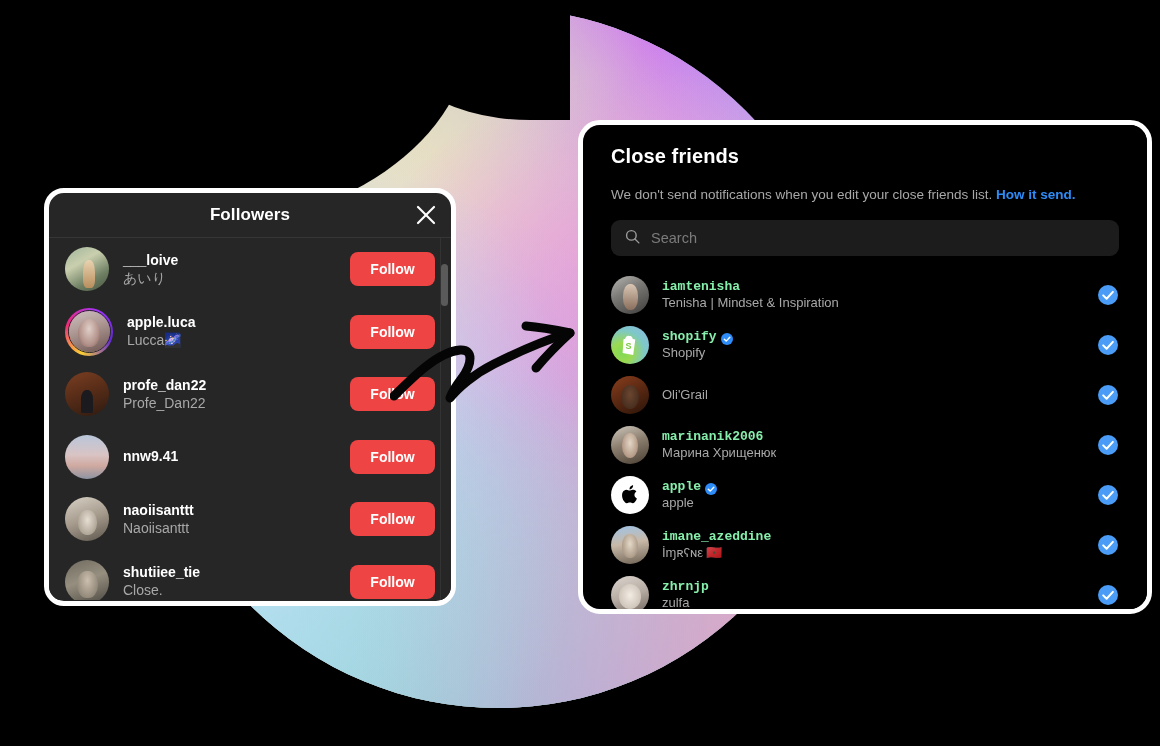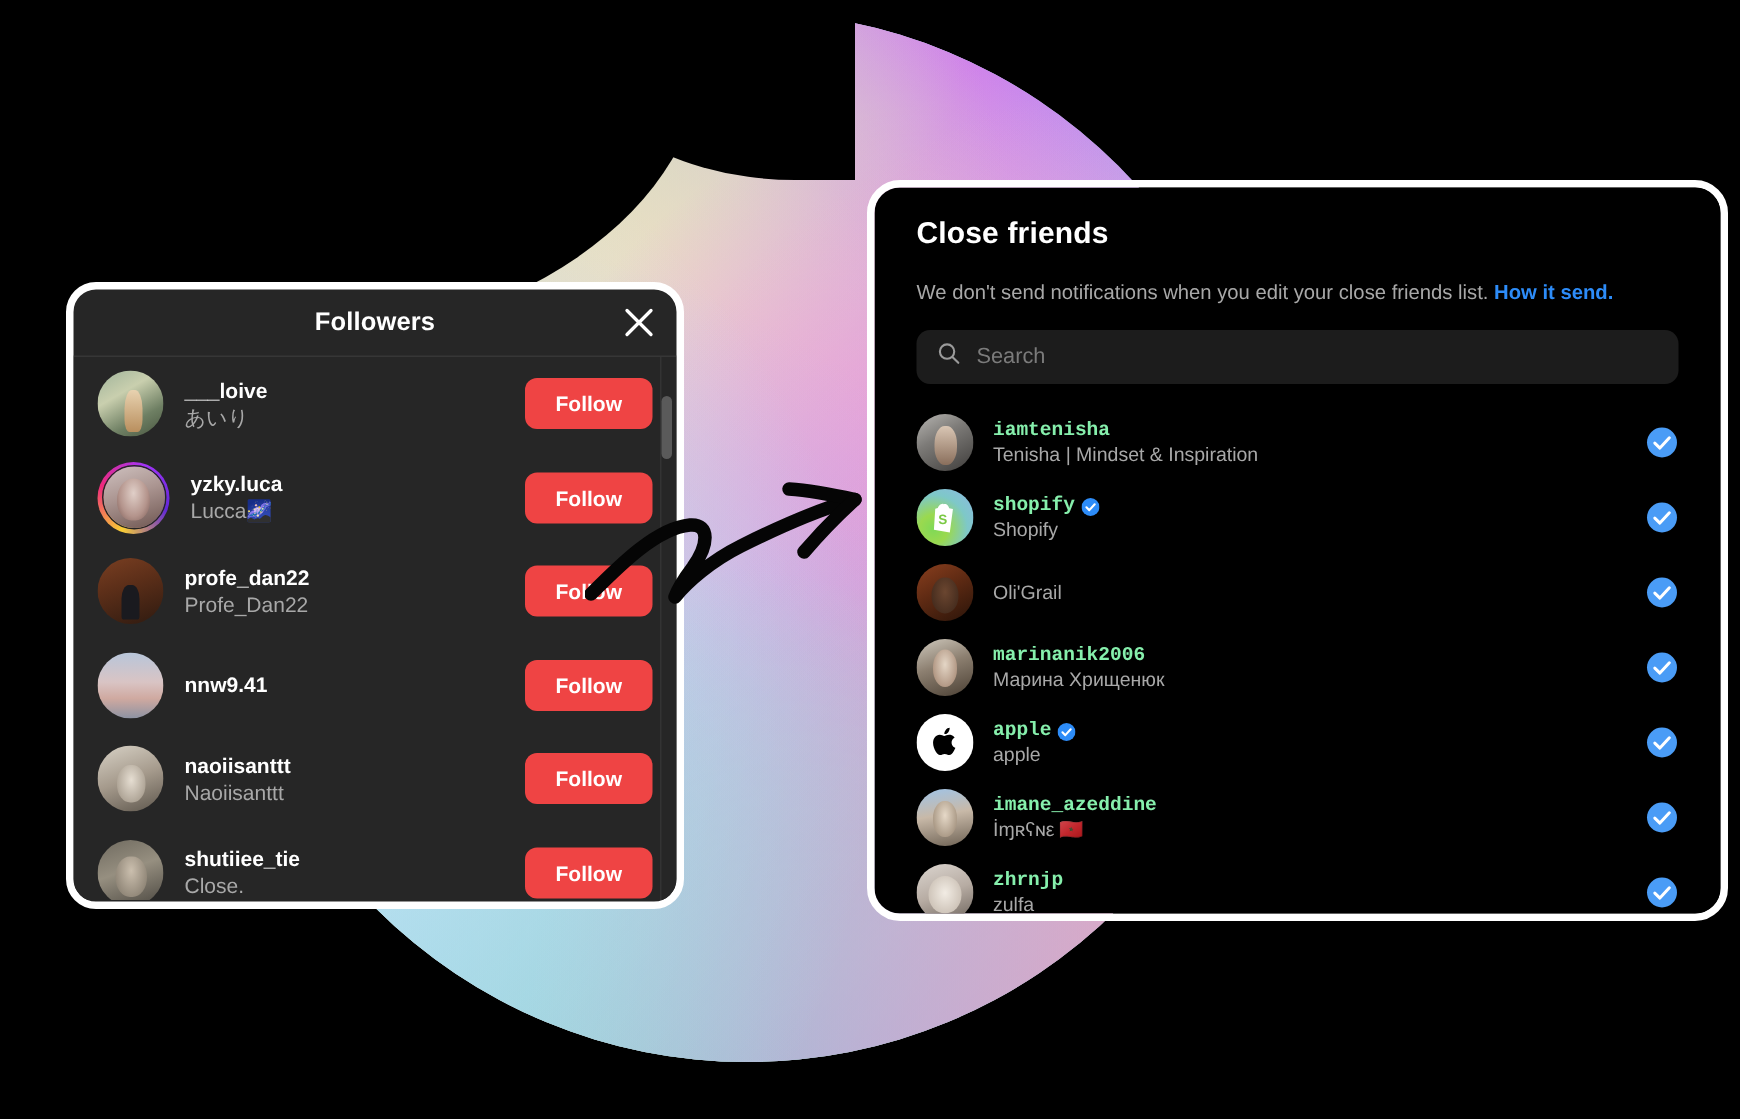--- a/index.html
+++ b/index.html
@@ -240,21 +240,21 @@
         <button class="fw-btn">Follow</button>
       </div>
 
       <div class="fw-row">
         <div class="fw-av ring">
             <div class="inner">
               <div class="ph a-yzky"></div>
             </div>
           </div>
         <div class="fw-meta">
-          <div class="fw-user">yzky.luca</div>
+          <div class="fw-user">apple.luca</div>
           <div class="fw-name">Lucca🌌</div>
         </div>
         <button class="fw-btn">Follow</button>
       </div>
 
       <div class="fw-row">
         <div class="fw-av">
             <div class="ph a-profe"></div>
           </div>
         <div class="fw-meta">

